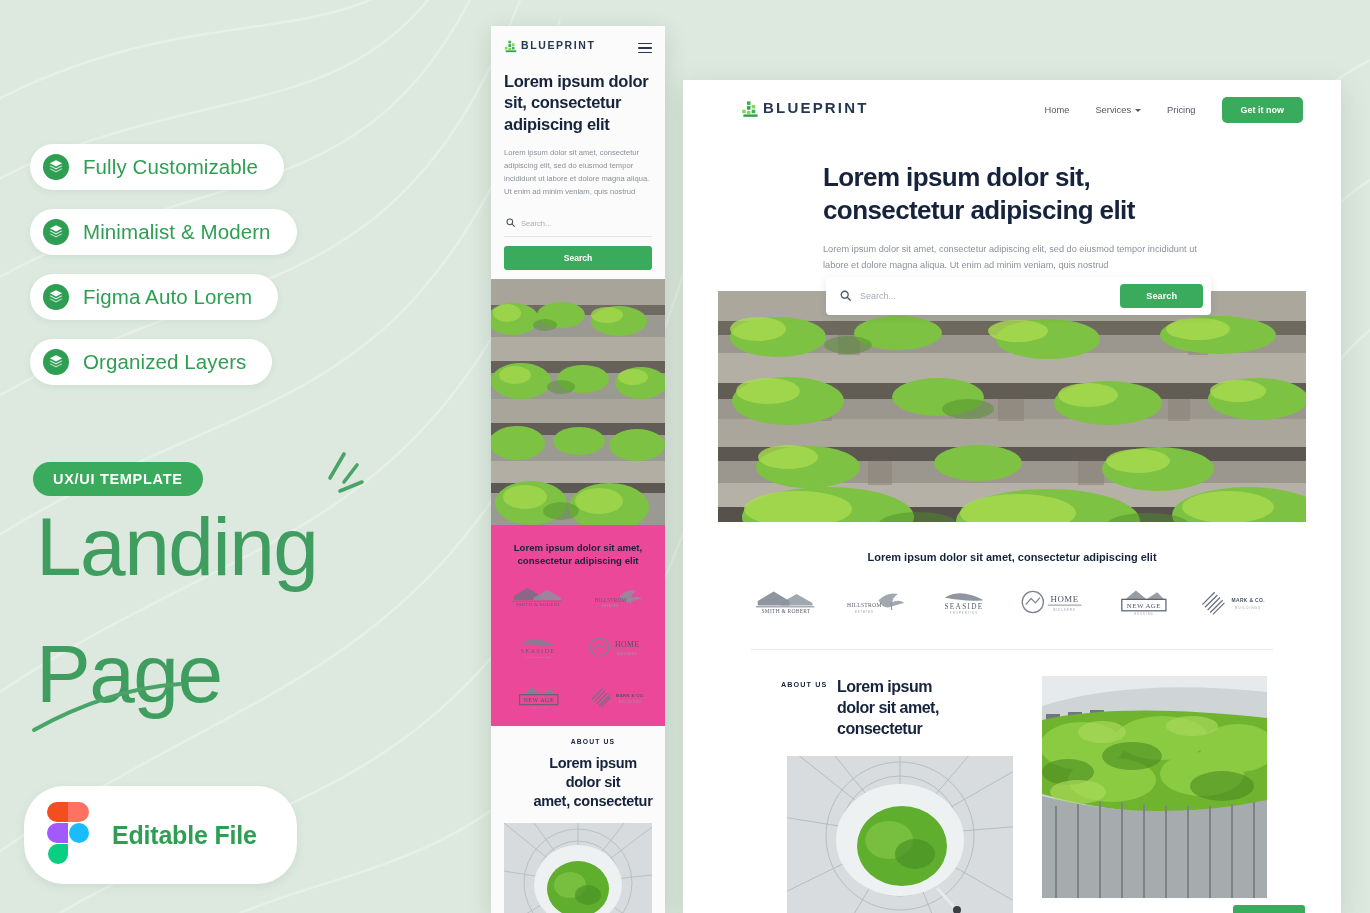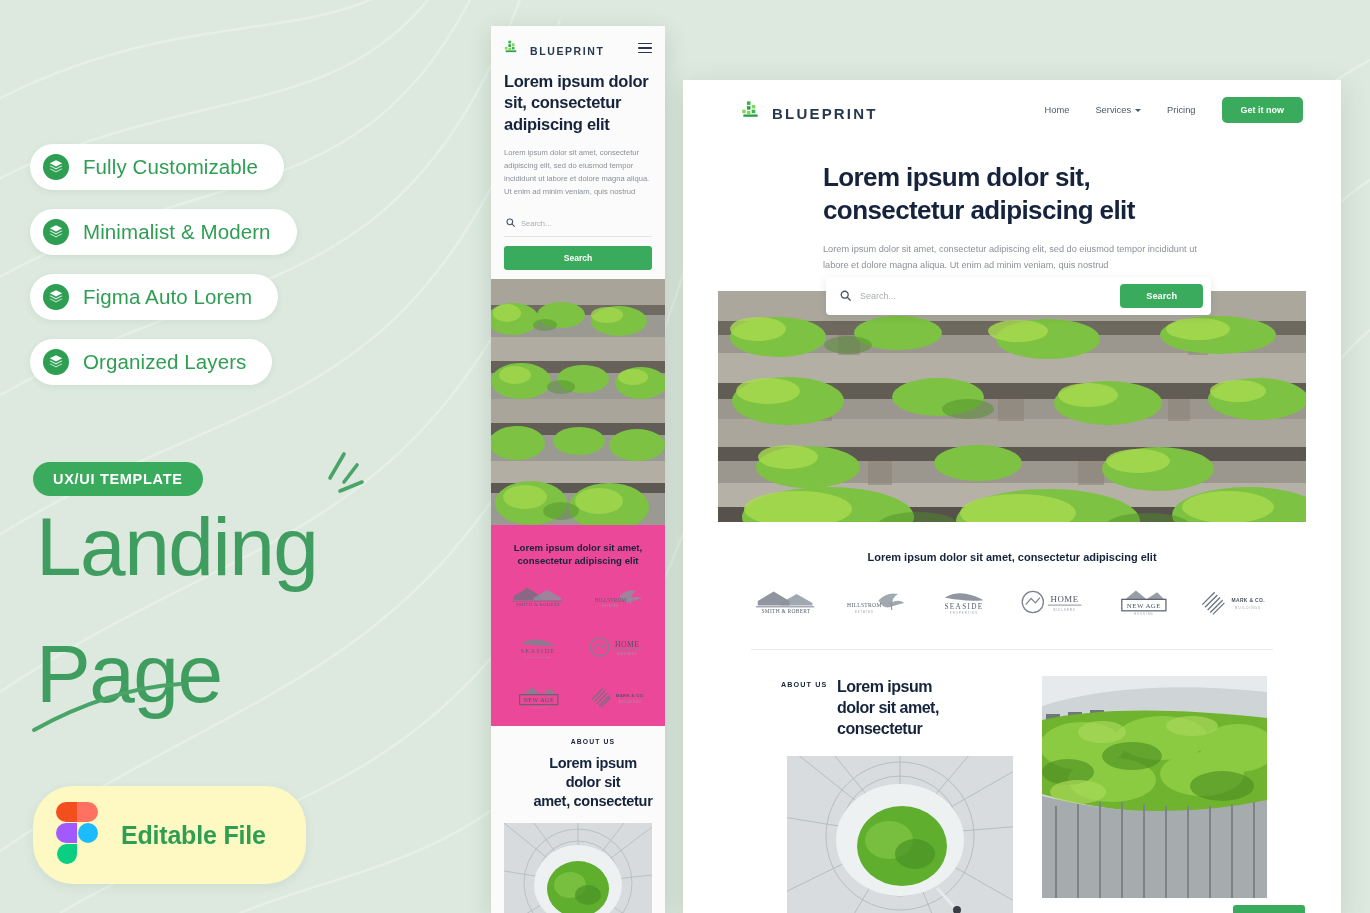--- a/index.html
+++ b/index.html
@@ -39,22 +39,22 @@
     position: absolute; left: 36px; top: 508px;
     color: #3f9d5f; font-size: 82px; line-height: .96;
     font-weight: 400; letter-spacing: -1.5px;
   }
   .big-title .l2 { display: block; margin-top: 48px; }
 
   .deco-spark { position: absolute; left: 300px; top: 448px; width: 70px; height: 70px; }
   .deco-swoosh { position: absolute; left: 30px; top: 680px; width: 160px; height: 55px; }
 
   .file-card {
-    position: absolute; left: 33px; top: 786px;
-    background: #fef9c3; border-radius: 40px;
+    position: absolute; left: 24px; top: 786px;
+    background: #ffffff; border-radius: 40px;
     display: flex; align-items: center; gap: 22px;
     padding: 16px 40px 16px 22px;
     box-shadow: 0 3px 10px rgba(60,110,75,.10);
   }
   .file-label { color: #2e9e52; font-size: 25px; font-weight: 700; letter-spacing: -.2px; white-space: nowrap; }
 
   
   .mobile {
     position: absolute; left: 491px; top: 26px;
     width: 174px; height: 887px;
@@ -64,21 +64,21 @@
   }
   .desktop {
     position: absolute; left: 683px; top: 80px;
     width: 658px; height: 833px;
     background: #ffffff; overflow: hidden;
     box-shadow: 0 8px 28px rgba(40,70,50,.15);
     z-index: 2;
   }
 
   
-  .brand { display: flex; align-items: flex-end; gap: 12px; }
+  .brand { display: flex; align-items: flex-start; gap: 3px; }
   .brand-name { color: #26374f; font-weight: 700; letter-spacing: 1.6px; }
 
   
   .m-nav { display: flex; align-items: center; justify-content: space-between; padding: 13px 13px 0 13px; }
   .m-nav .brand-name { font-size: 10.5px; }
   .burger { width: 14px; display: flex; flex-direction: column; gap: 3px; }
   .burger i { display: block; height: 1.6px; background: #26374f; border-radius: 1px; }
   .m-h1 { margin: 14px 13px 0 13px; color: #16233c; font-size: 16.5px; line-height: 1.3; font-weight: 700; letter-spacing: -.3px; }
   .m-p { margin: 11px 13px 0 13px; color: #8b9099; font-size: 7.6px; line-height: 1.72; }
   .m-search-wrap { margin: 14px 13px 0 13px; }

